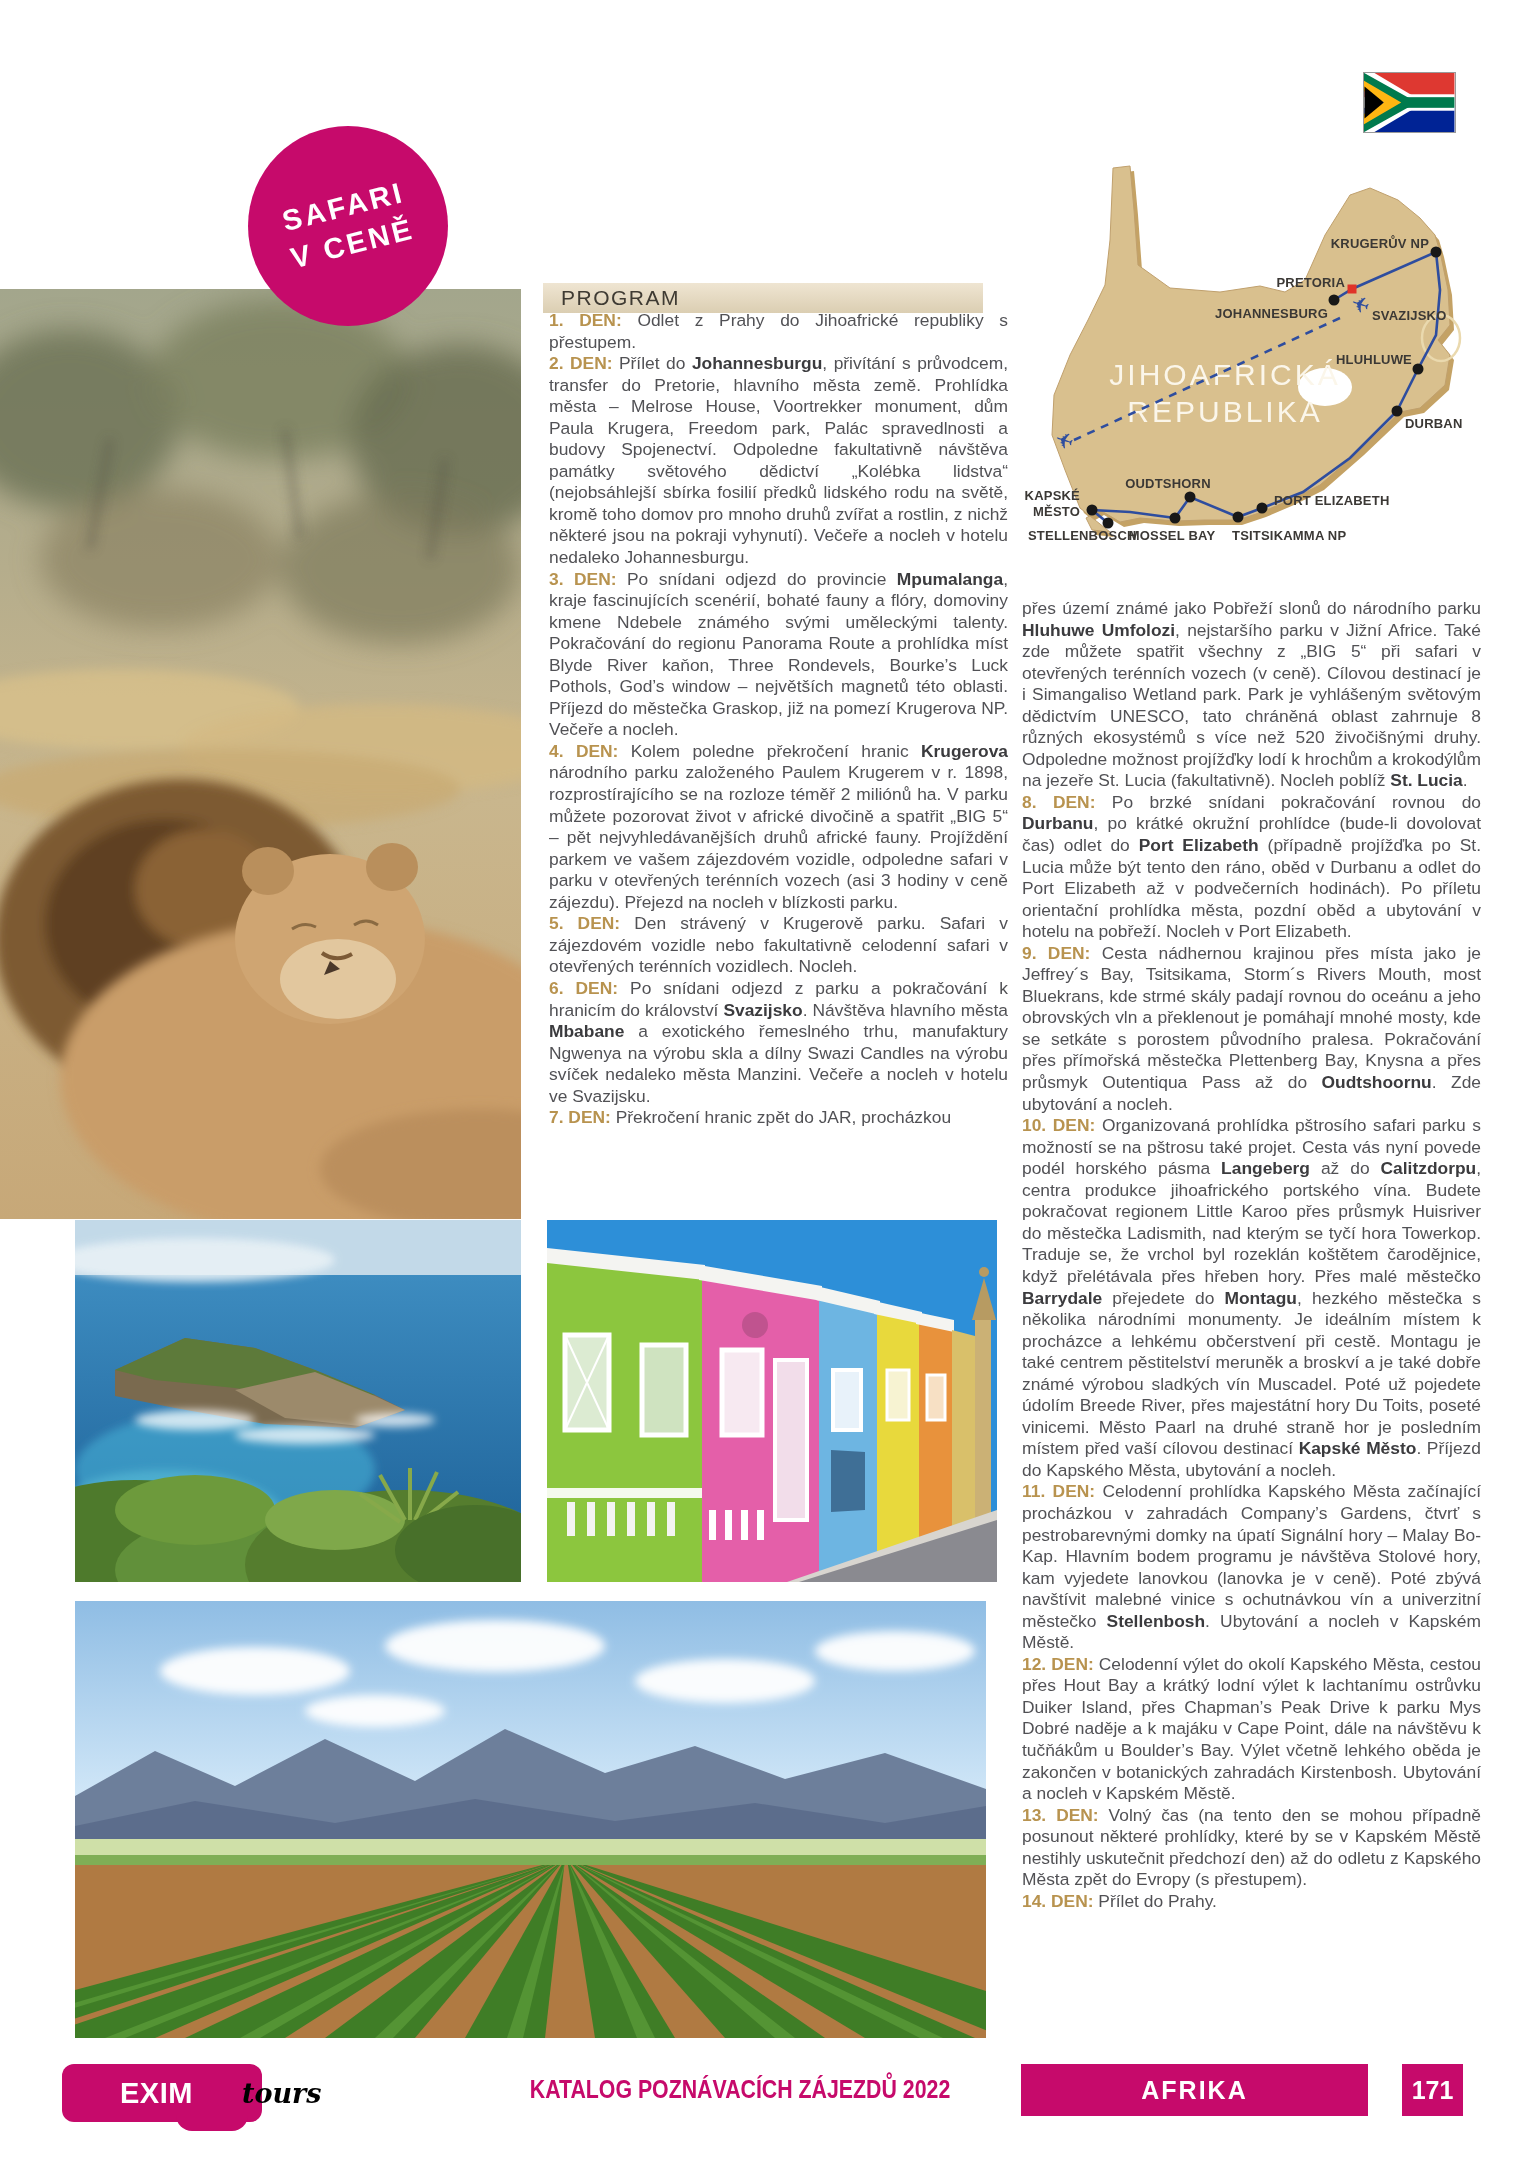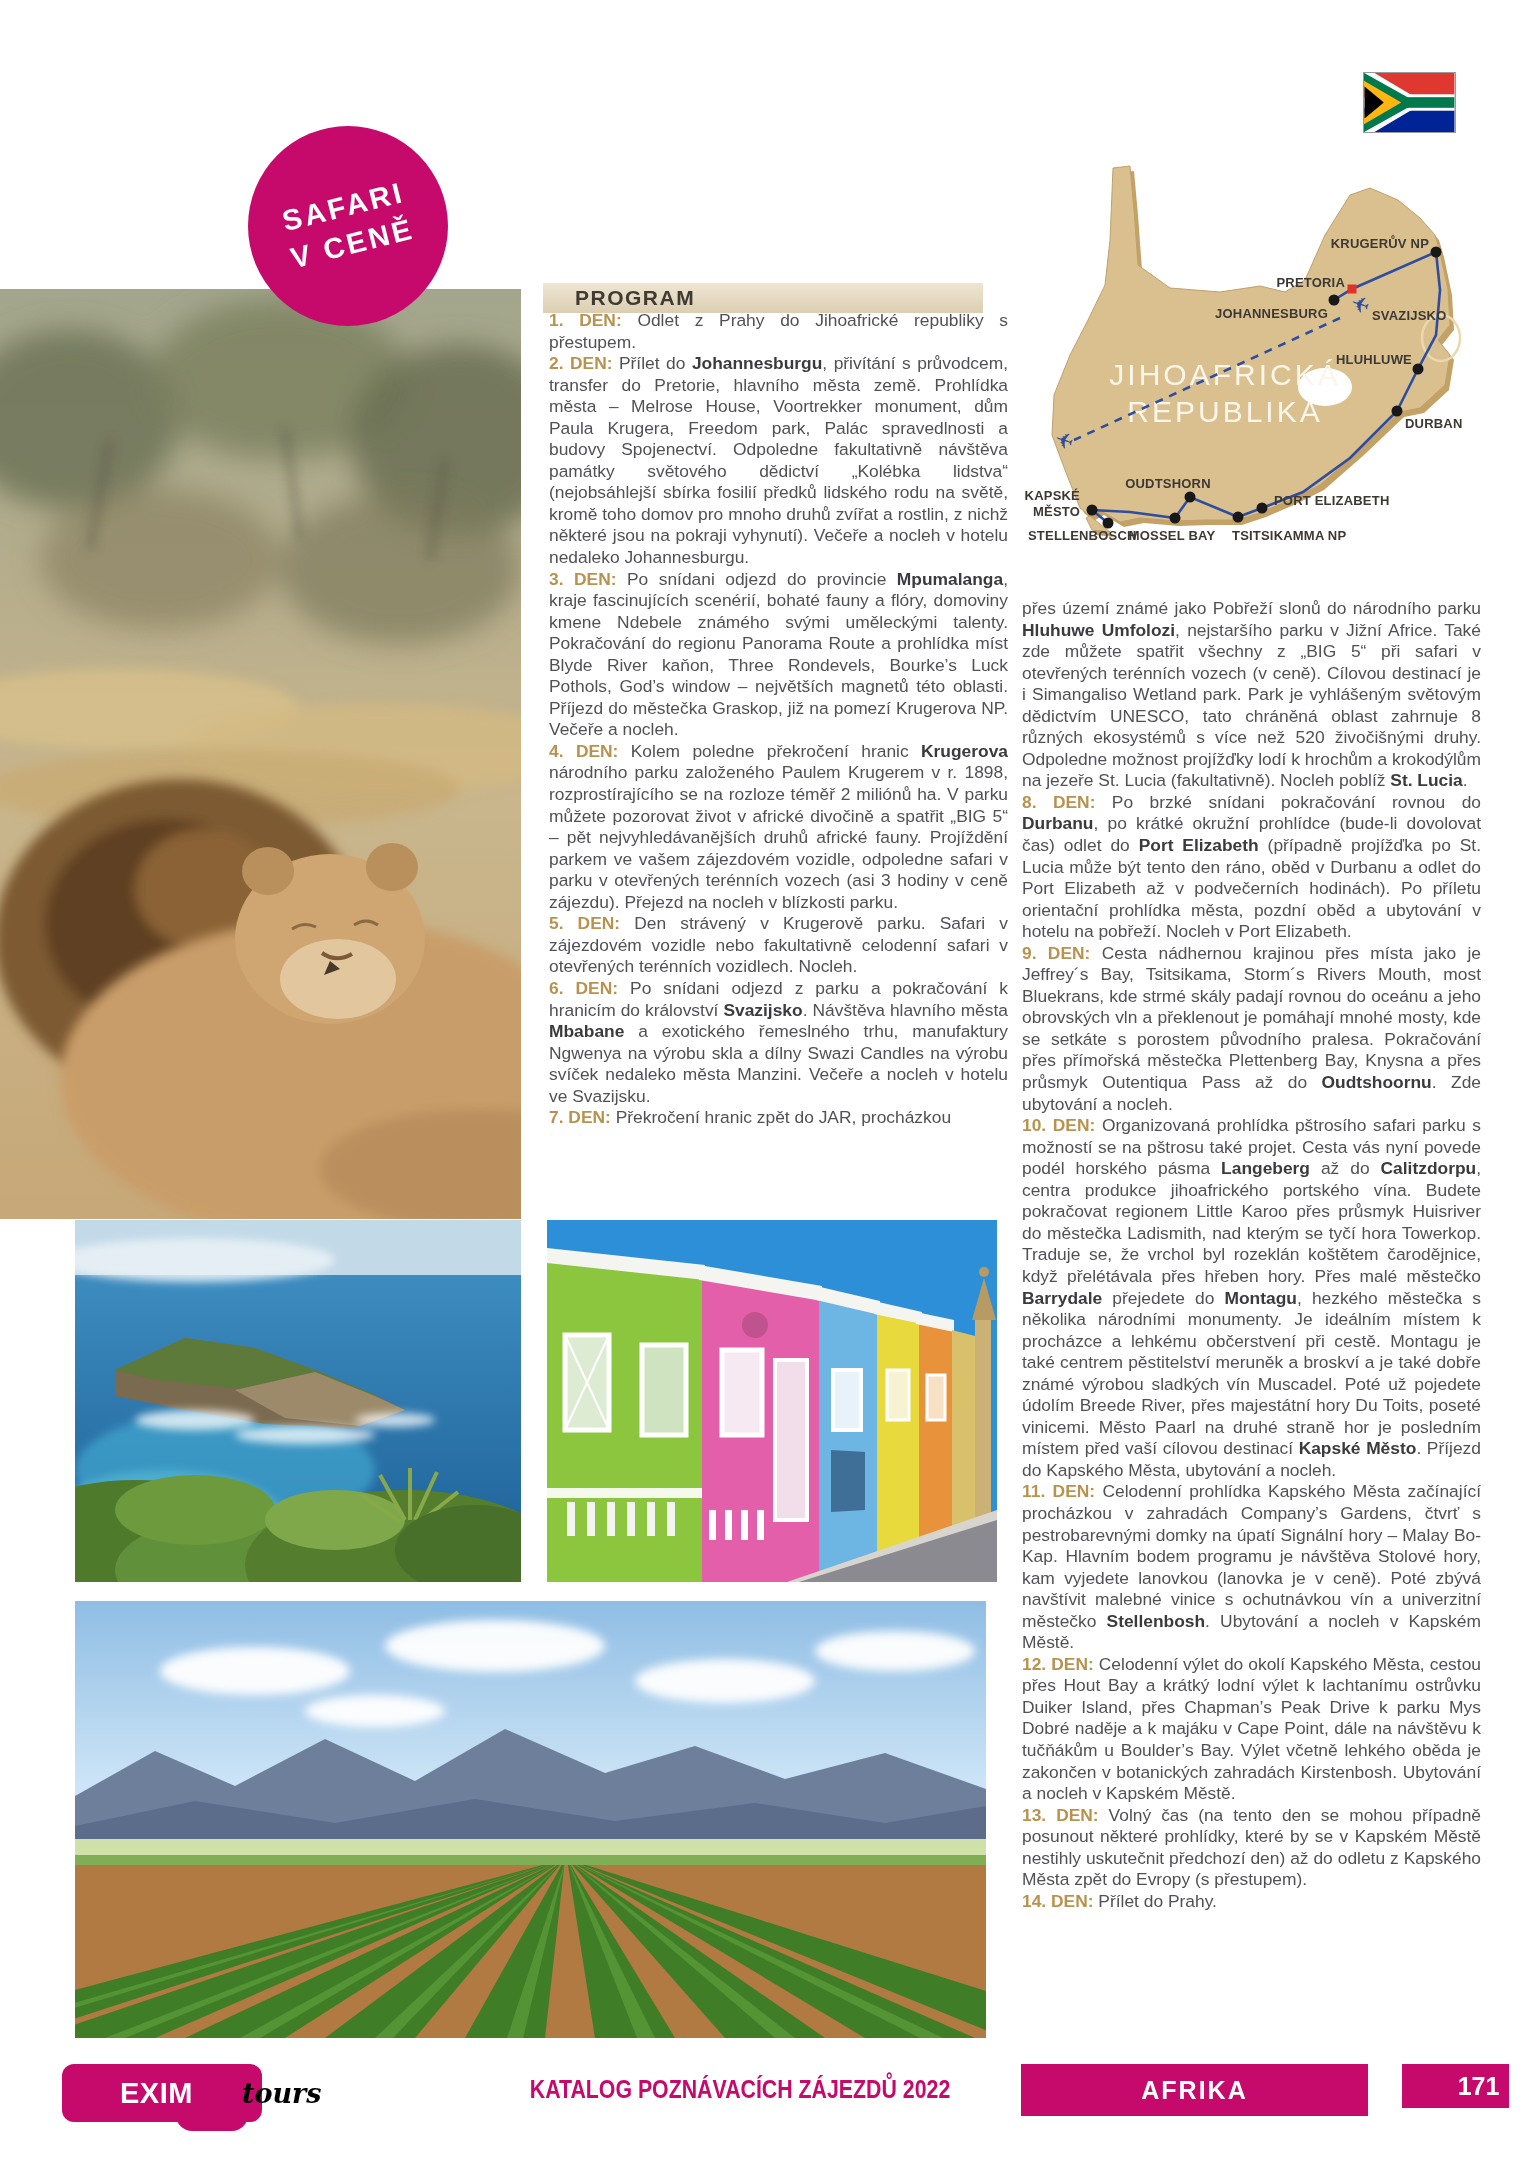--- a/index.html
+++ b/index.html
@@ -13,21 +13,21 @@
   
   .photo{position:absolute;overflow:hidden;}
   .photo svg{display:block;}
   #photo-lion{left:0;top:289px;width:521px;height:930px;}
   #photo-cape{left:75px;top:1220px;width:446px;height:362px;}
   #photo-bokaap{left:547px;top:1220px;width:450px;height:362px;}
   #photo-vineyard{left:75px;top:1601px;width:911px;height:437px;}
   
   .program-bar{position:absolute;left:543px;top:283px;width:440px;height:30px;
                background:linear-gradient(#efe5d2,#dbceb2);display:flex;align-items:center;}
-  .program-bar span{padding-left:32px;font-size:21px;font-weight:700;letter-spacing:1.5px;color:#3f3b33;}
+  .program-bar span{padding-left:18px;font-size:21px;font-weight:400;letter-spacing:1.5px;color:#3f3b33;}
   
   .col{position:absolute;width:459px;}
   #col1{left:549px;top:310px;}
   #col2{left:1022px;top:598px;}
   .day{margin:0;text-align:justify;font-size:17.4px;line-height:21.55px;color:#515155;}
   .den{color:#b8934f;font-weight:700;}
   .b{font-weight:700;color:#3b3b3e;}
   .n{}
   
   #map-wrap{position:absolute;left:1020px;top:140px;width:500px;height:460px;}
@@ -38,22 +38,22 @@
   .footer-logo{position:absolute;left:62px;top:2064px;width:200px;height:58px;background:#c60a6b;
                border-radius:12px;display:flex;align-items:center;z-index:2;gap:48px;}
   .footer-logo:after{content:"";position:absolute;right:14px;bottom:-9px;width:72px;height:20px;
                      background:#c60a6b;border-radius:0 0 16px 16px;z-index:-1;}
   .logo-exim{color:#fff;font-weight:800;font-size:29px;letter-spacing:.5px;}
   .logo-tours{color:#000000;font-family:"DejaVu Serif",serif;font-style:italic;font-weight:700;font-size:27px;margin-left:1px;}
   .footer-catalog{position:absolute;left:460px;top:2074px;width:560px;text-align:center;color:#c60a6b;
                   font-weight:700;font-size:26px;transform:scaleX(.82);transform-origin:center;white-space:nowrap;}
   .footer-afrika{position:absolute;left:1021px;top:2064px;width:347px;height:52px;background:#c60a6b;
                  color:#fff;font-weight:700;font-size:25px;letter-spacing:2px;display:flex;align-items:center;justify-content:center;}
-  .footer-page{position:absolute;left:1402px;top:2064px;width:61px;height:44px;background:#c60a6b;
-               color:#fff;font-weight:700;font-size:25px;display:flex;align-items:center;justify-content:center;padding-left:46px;}
+  .footer-page{position:absolute;left:1402px;top:2064px;width:61px;height:52px;background:#c60a6b;
+               color:#fff;font-weight:700;font-size:25px;display:flex;align-items:center;justify-content:center;}
 </style>
 </head>
 <body>
 
 <div id="page">
 
   <div class="badge">
     <div class="badge-text">
       <div>SAFARI</div>
       <div>V CENĚ</div>

